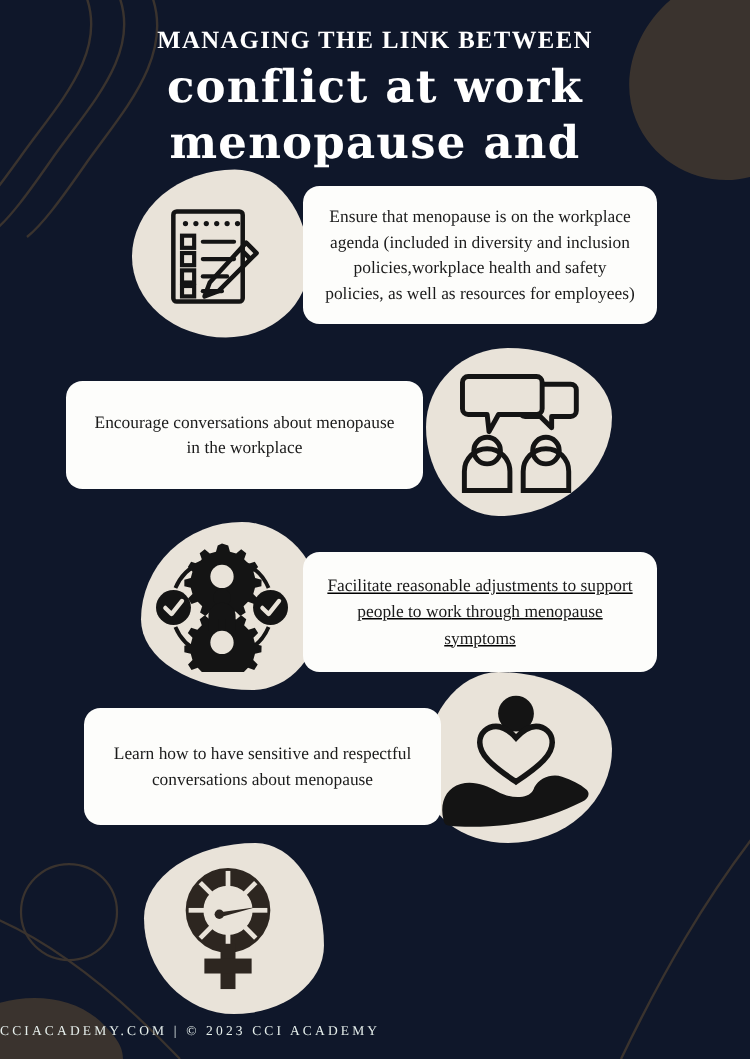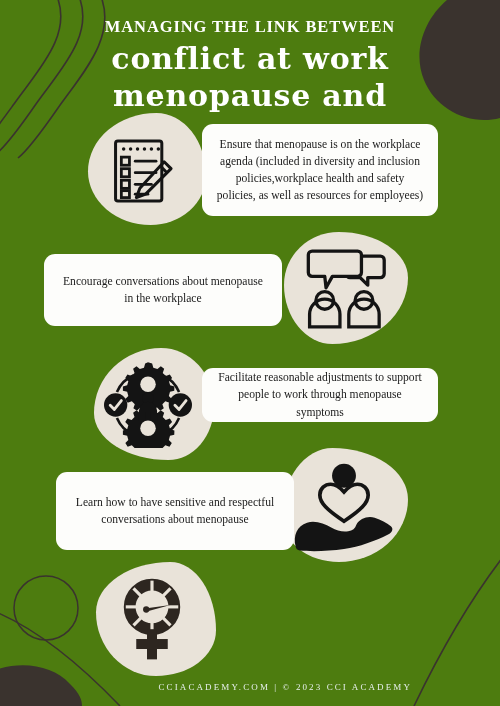--- a/index.html
+++ b/index.html
@@ -5,21 +5,21 @@
   * { box-sizing: border-box; margin: 0; padding: 0; }
   html, body {
     width: 500px; height: 706px;
     overflow: hidden;
     background: #0a9e86;
     font-family: "Liberation Serif", serif;
   }
   #poster {
     position: relative;
     width: 500px; height: 706px;
-    background: #4d7c0f;
+    background: #0f172a;
     overflow: hidden;
   }
   #deco-svg { position: absolute; left: 0; top: 0; width: 500px; height: 706px; }
 
   
   .header {
     position: absolute;
     left: 0; top: 18px;
     width: 500px;
     text-align: center;
@@ -78,23 +78,23 @@
     color: #1b1b1b;
     font-family: "Liberation Serif", serif;
     font-size: 11.6px;
     line-height: 1.48;
     text-align: center;
   }
 
   
   .footer {
     position: absolute;
-    left: 16px; bottom: 14px;
+    left: 0; bottom: 14px;
     width: 396px;
-    text-align: right;
+    text-align: left;
     z-index: 7;
     color: #e6efec;
     font-family: "Liberation Serif", serif;
     font-size: 9px;
     letter-spacing: 2.1px;
   }
 </style>
 </head>
 <body>
 
@@ -210,21 +210,21 @@
         <circle cx="59" cy="33" r="9" fill="#141414"></circle>
         <path d="M 54.8 33.2 L 58 36.4 L 63.4 29.6" fill="none" stroke="#e9e3d9" stroke-width="2.2" stroke-linecap="round" stroke-linejoin="round"></path>
       </g>
 
       <g fill="#141414">
         <circle cx="34" cy="28" r="4.6"></circle>
         <path d="M 27 45 L 27 37.5 A 7 7 0 0 1 41 37.5 L 41 45 L 36 45 L 36 39 L 32 39 L 32 45 Z"></path>
       </g>
     </svg>
   </div>
-  <div class="card" style="left:202px; top:368px; width:236px; height:54px;">
+  <div class="card" style="left:202px; top:368px; width:236px; height:80px;text-decoration:underline;">
     <p>Facilitate reasonable adjustments to support people to work through menopause symptoms</p>
   </div>
 
   <div class="blob b4" style="left:282px; top:448px; width:126px; height:114px;"></div>
   <div class="icon-wrap" style="left:290px; top:458px; width:108px; height:98px;">
     <svg viewBox="0 0 76 68" width="108" height="98">
       <circle cx="38" cy="12" r="8.4" fill="#141414"></circle>
       <path d="M 38 44 C 26 36, 21 31, 21 25.5 C 21 21, 24.6 18, 28.6 18 C 31.6 18, 34.6 19.6, 38 23.4 C 41.4 19.6, 44.4 18, 47.4 18 C 51.4 18, 55 21, 55 25.5 C 55 31, 50 36, 38 44 Z" fill="none" stroke="#141414" stroke-width="2.6"></path>
       <path d="M 4 62 C 2 54, 5 47, 12 45 C 18 43.4, 24 45.6, 29 48.4 C 33 50.6, 37 51.6, 41 51 C 44 50.6, 46 49, 46.6 46.6 C 49 42, 55 40, 59.6 41.6 C 64 43, 68 45, 71 47.6 C 73 49.4, 72 52, 69 53.4 C 60 58, 49 62, 38 63.6 C 27 65.2, 14 65.4, 7 64.6 C 5 64.4, 4.4 63.6, 4 62 Z" fill="#141414"></path>
     </svg>

